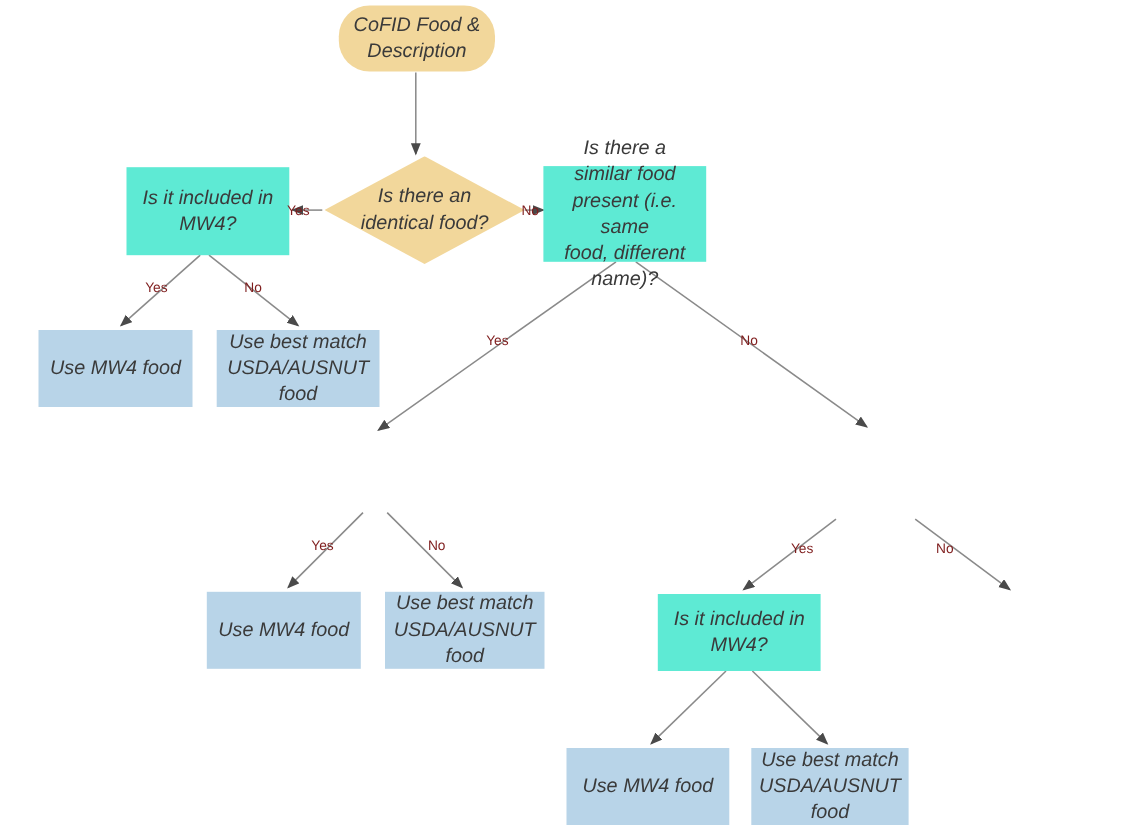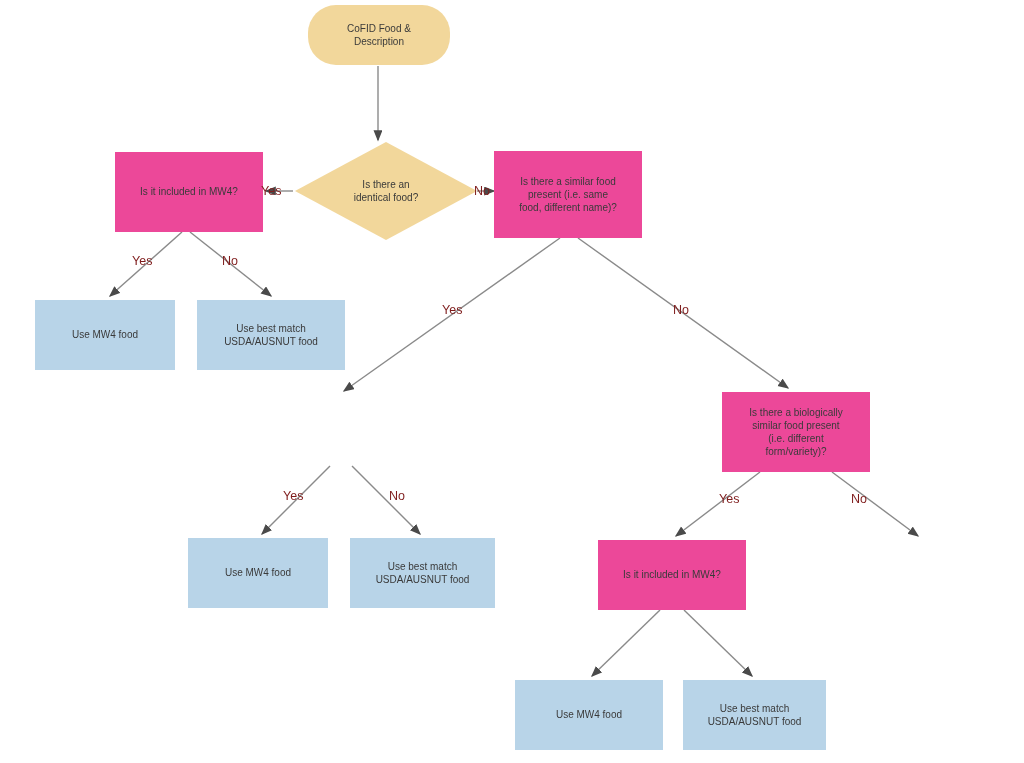--- a/index.html
+++ b/index.html
@@ -24,30 +24,31 @@
     pointer-events: none;
   }
   .node {
     position: absolute;
     box-sizing: border-box;
     display: flex;
     align-items: center;
     justify-content: center;
     text-align: center;
     color: #3a3a3a;
-    font-size: 10px;
+    font-size: 18px;
     line-height: 1.32;
     padding: 4px 8px;
+    font-style: italic;
   }
   .node.oval {
     background: #f2d79b;
     border-radius: 28px;
   }
   .node.rect-yellow {
-    background: #ec4899;
+    background: #5eead4;
   }
   .node.rect-blue {
     background: #b8d4e8;
   }
   .node.diamond {
     background: transparent;
   }
   .diamond-shape {
     position: absolute;
     left: 0;
@@ -143,26 +144,20 @@
 
   <div class="node rect-blue" style="left:188px; top:538px; width:140px; height:70px;">
     <span style="white-space:pre-line;">Use MW4 food</span>
   </div>
 
   <div class="node rect-blue" style="left:350px; top:538px; width:145px; height:70px;">
     <span style="white-space:pre-line;">Use best match
 USDA/AUSNUT food</span>
   </div>
 
-  <div class="node rect-yellow" style="left:722px; top:392px; width:148px; height:80px;">
-    <span style="white-space:pre-line;">Is there a biologically
-similar food present
-(i.e. different
-form/variety)?</span>
-  </div>
 
   <div class="node rect-yellow" style="left:598px; top:540px; width:148px; height:70px;">
     <span style="white-space:pre-line;">Is it included in MW4?</span>
   </div>
 
 
   <div class="node rect-blue" style="left:515px; top:680px; width:148px; height:70px;">
     <span style="white-space:pre-line;">Use MW4 food</span>
   </div>
 

